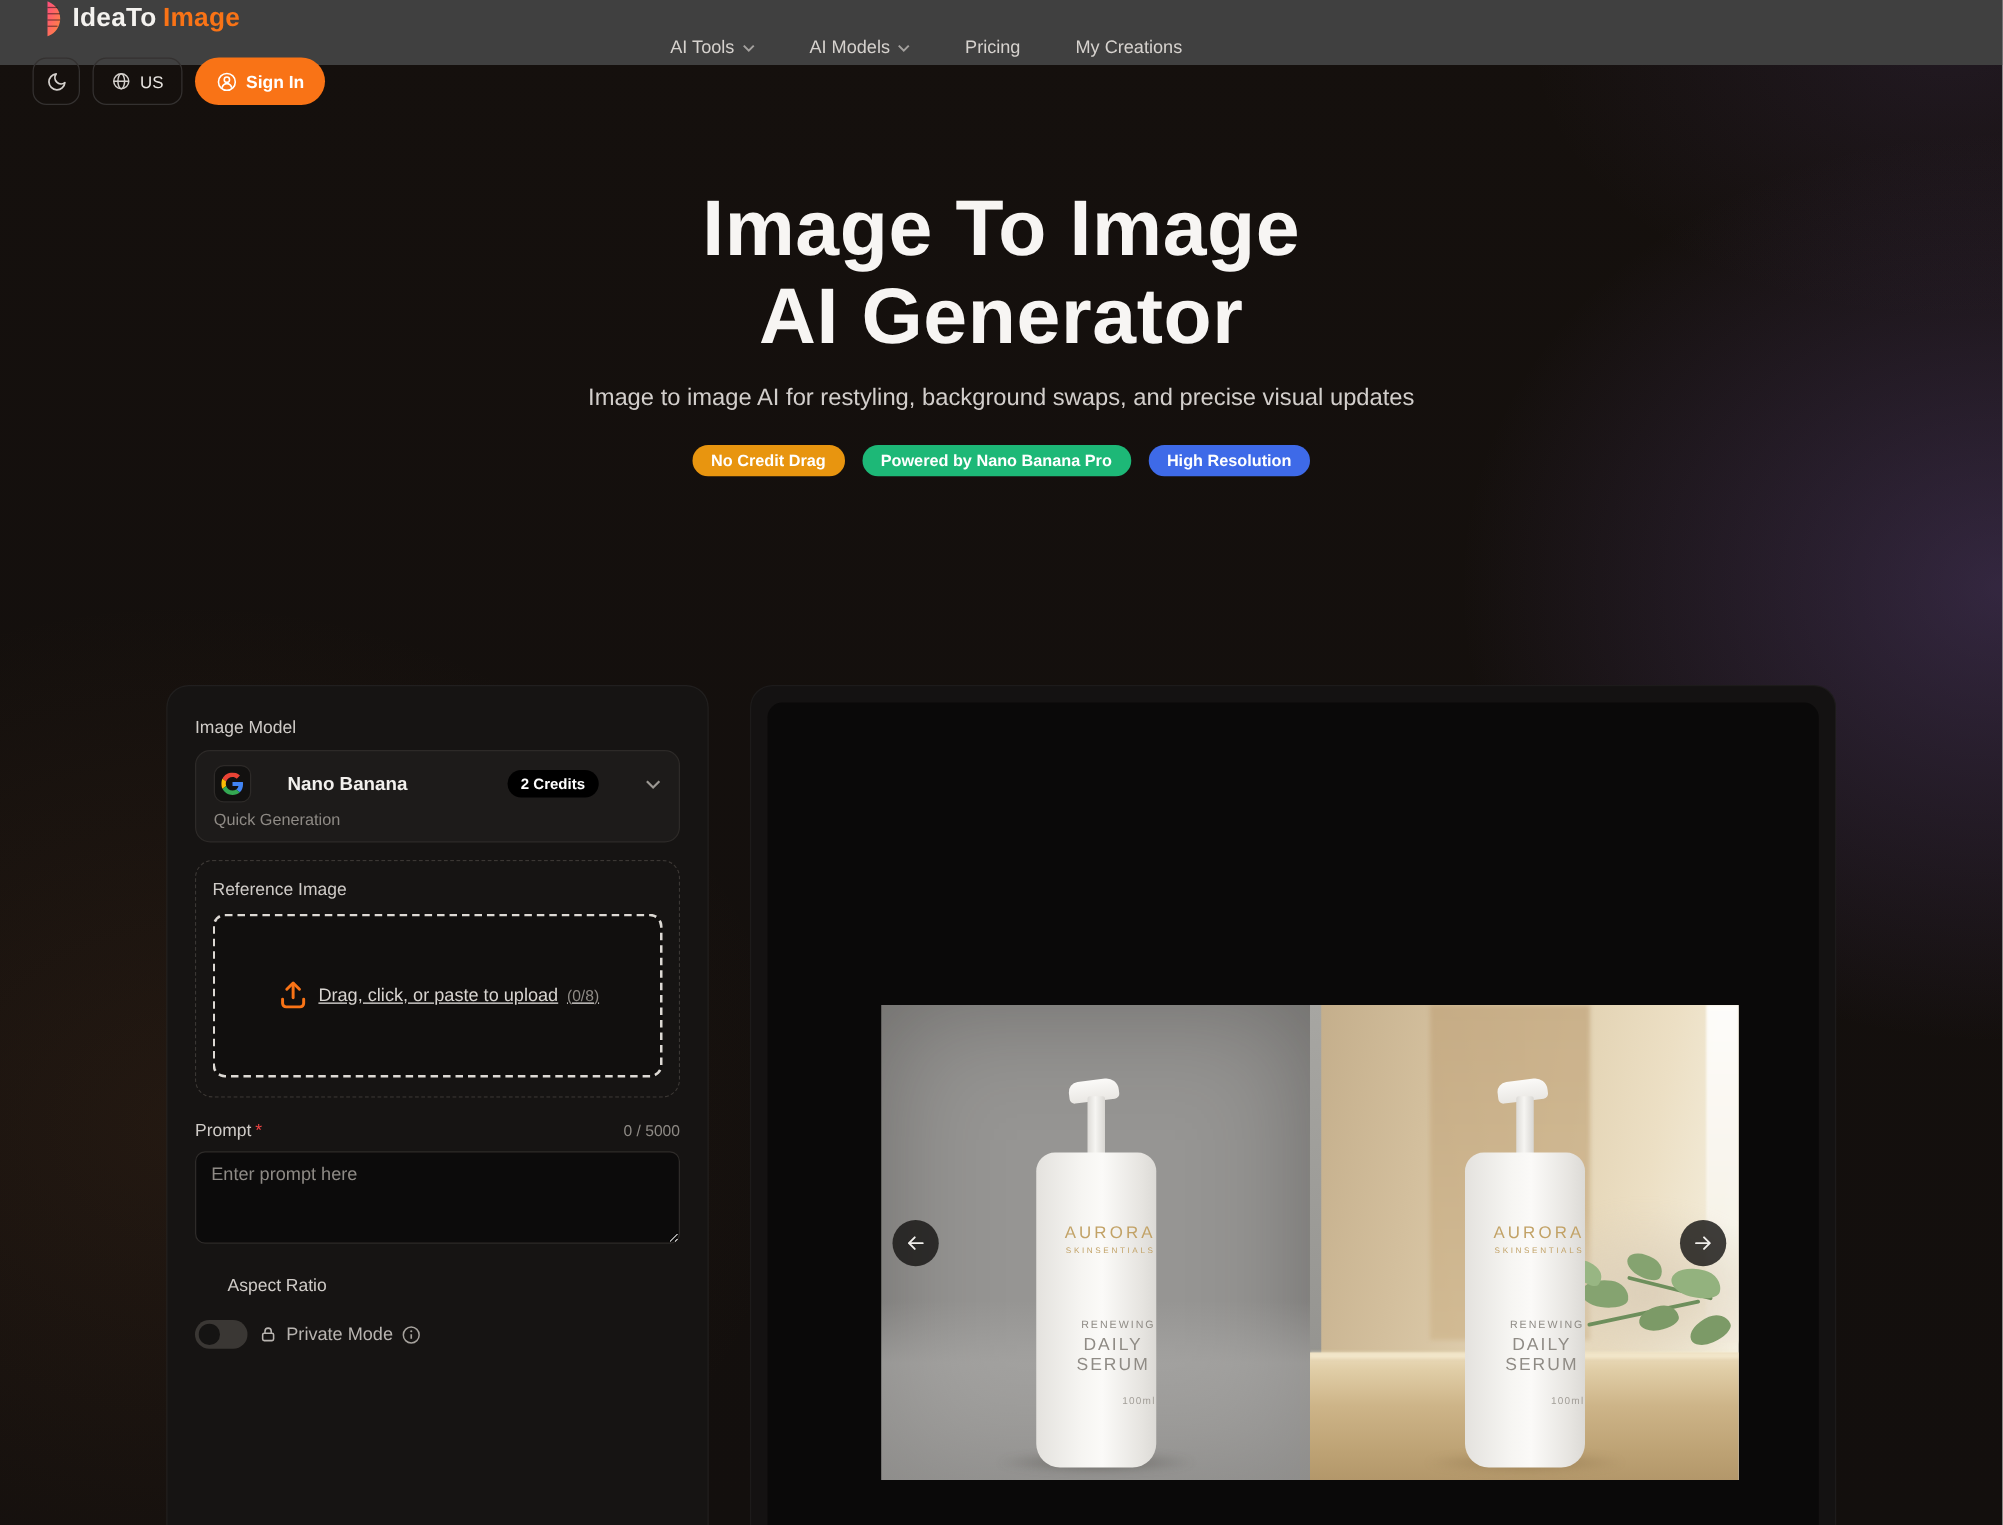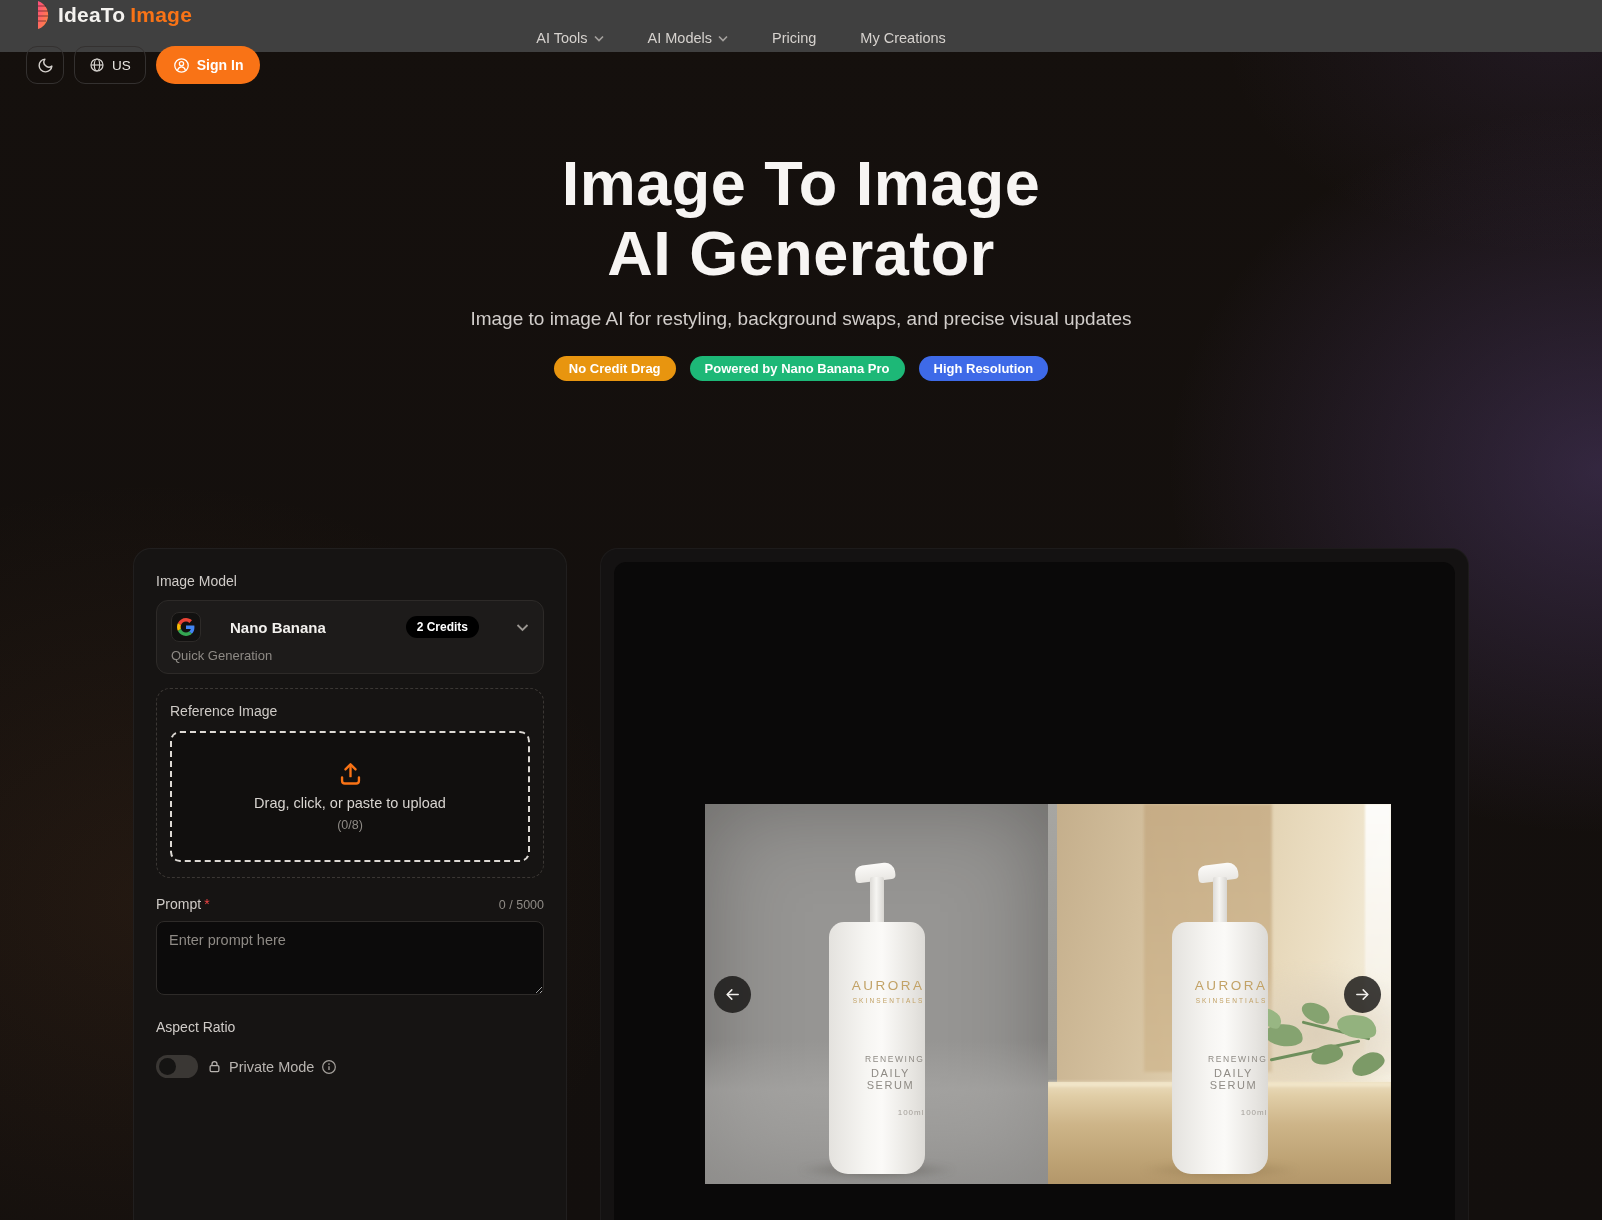--- a/index.html
+++ b/index.html
@@ -78,38 +78,38 @@
     margin-left:auto; background:#000; color:#fff; font-size:12px; font-weight:700;
     padding:4px 11px; border-radius:999px;
   }
   .model-sub { margin-top:6px; font-size:13px; color:#8e8a85; }
 
   .ref-wrap {
     margin-top:14px; border:1px dashed #3b3734; border-radius:14px; padding:14px 13px 15px;
   }
   .dropzone {
     margin-top:12px; height:131px; border:2px dashed #ddd9d4; border-radius:10px;
-    background:rgba(0,0,0,0.22); display:flex; flex-direction:column;
-    align-items:center; justify-content:center; gap:7px; cursor:pointer;
+    background:rgba(0,0,0,0.22); display:flex; 
+    align-items:center; justify-content:center; gap:7px; cursor:pointer;text-decoration:underline;
   }
   .dz-text { font-size:14.5px; color:#d8d4d0; }
   .dz-count { font-size:12.5px; color:#8e8a85; }
 
   .prompt-head { margin-top:18px; display:flex; align-items:baseline; }
   .prompt-label { font-size:14px; color:#cfcbc7; }
   .req { color:#ef4444; margin-left:3px; font-size:14px; }
   .char-count { margin-left:auto; font-size:12.5px; color:#8e8a85; }
   .prompt-input {
     margin-top:9px; width:100%; height:74px; background:#0c0b0b; border:1px solid #2e2b29;
     border-radius:8px; padding:10px 12px; color:#e9e6e3; font-size:14.5px;
     font-family:"Liberation Sans", sans-serif; resize:both;
   }
   .prompt-input::placeholder { color:#8e8a85; }
 
-  .ar-label { margin-top:20px; }
+  .ar-label { margin-top:20px;margin-left:26px; }
   .ratio-grid { margin-top:11px; display:flex; flex-wrap:wrap; gap:8px; }
   .ratio-btn {
     width:47px; height:42px; border-radius:11px; background:#0b0a0a; border:1px solid #0b0a0a;
     color:#edebe8; font-size:14px; font-weight:700; cursor:pointer;
     font-family:"Liberation Sans", sans-serif;
   }
   .ratio-btn.selected { border:1px solid #f97316; background:#120d09; }
 
   .private-row { margin-top:20px; display:flex; align-items:center; gap:9px; }
   .switch {
@@ -199,21 +199,21 @@
   }
   .bottle-body {
     position:absolute; top:58px; left:0; width:96px; height:252px;
     background:linear-gradient(90deg,#e4e2de 0%, #f6f5f2 38%, #fbfaf8 55%, #e6e4e0 88%, #dcdad6 100%);
     border-radius:15px 15px 19px 19px;
     display:flex; flex-direction:column; align-items:flex-end; text-align:center;
   }
   .b-brand { margin-top:56px; font-size:13.5px; letter-spacing:2.5px; color:#c2a266; font-weight:400; }
   .b-sub   { margin-top:4px; font-size:6.5px; letter-spacing:2.1px; color:#c2a266; }
   .b-line1 { margin-top:50px; font-size:8.5px; letter-spacing:1.6px; color:#8f8b85; }
-  .b-line2 { margin-top:3px;  font-size:11px; letter-spacing:1.6px; color:#8f8b85;margin-left:28px; }
+  .b-line2 { margin-top:3px;  font-size:14px; letter-spacing:1.6px; color:#8f8b85;margin-left:28px; }
   .b-size  { margin-top:17px; font-size:8px;  letter-spacing:1px;   color:#a29e98; }
 
   .nav-arrow {
     position:absolute; width:37px; height:37px; border-radius:50%;
     background:rgba(22,21,20,0.82); border:none; color:#f1efec; cursor:pointer;
     display:flex; align-items:center; justify-content:center; z-index:4;
   }
   .nav-arrow.prev { left:100px; top:414px; }
   .nav-arrow.next { left:730px; top:414px; }
 </style>

